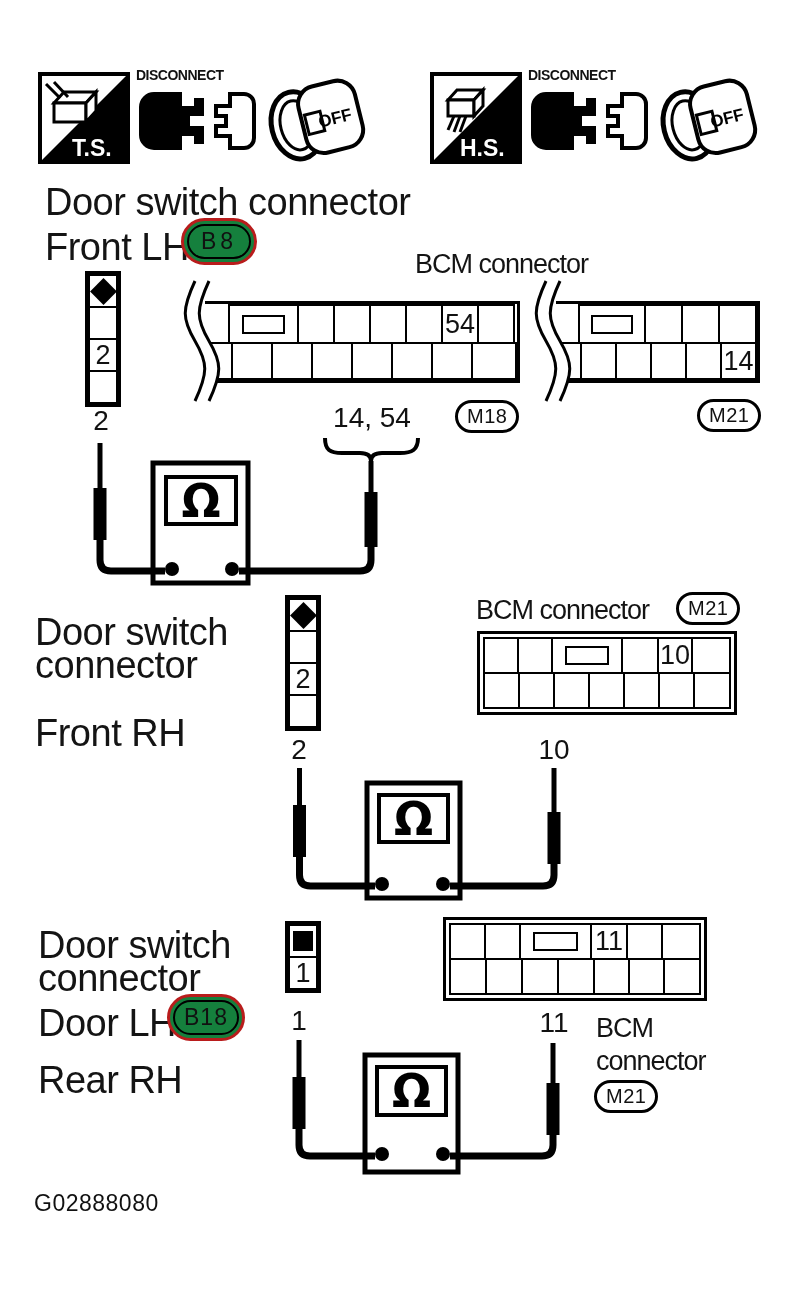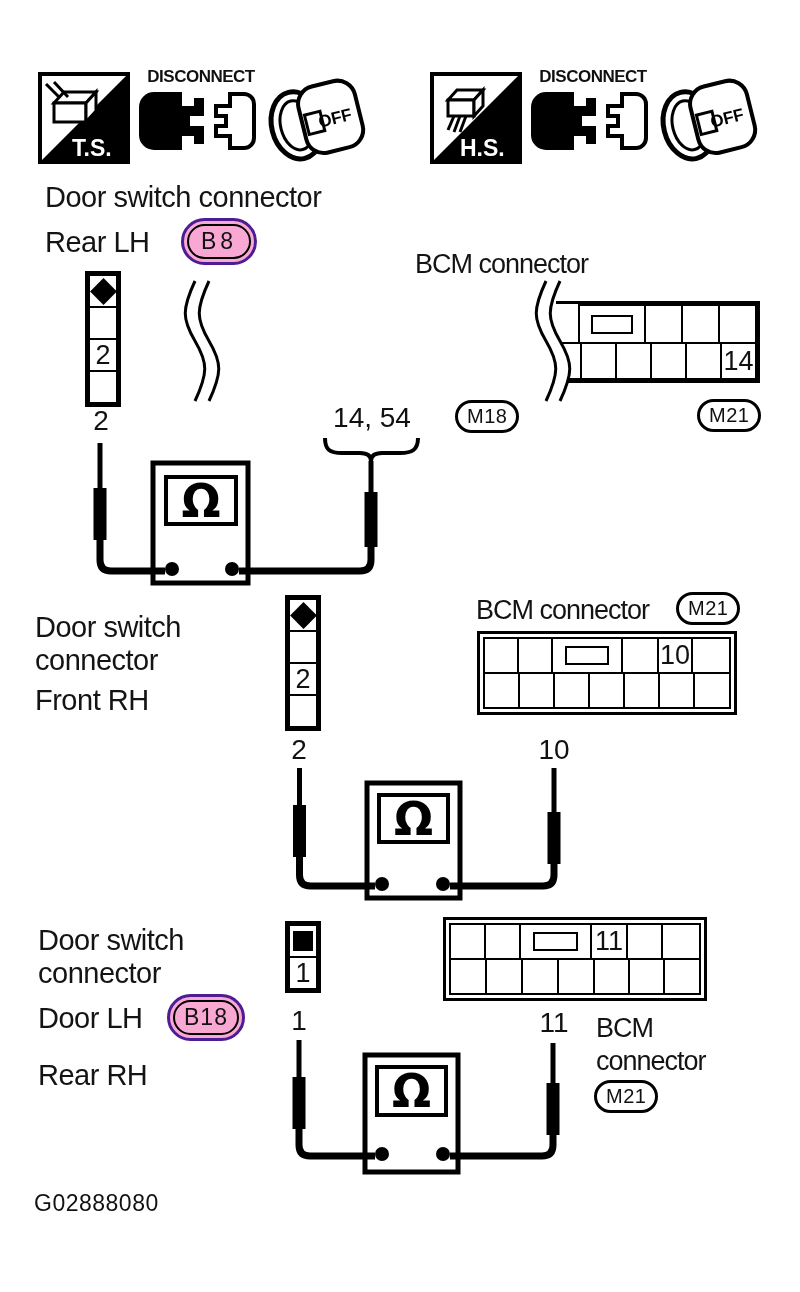--- a/index.html
+++ b/index.html
@@ -1,24 +1,24 @@
 <!DOCTYPE html>
 <html><head>
 <meta charset="utf-8">
 <style>
   html,body{margin:0;padding:0;background:#fff}
   .canvas{position:relative;width:800px;height:1292px;background:#fff;overflow:hidden;
           font-family:"Liberation Sans",sans-serif;color:#111}
   .abs{position:absolute}
   .lbl{position:absolute;color:#141414;white-space:nowrap}
-  .t29{font-size:29px;letter-spacing:-0.5px}
+  .t29{font-size:38px;letter-spacing:-0.5px}
   .t27{font-size:27px;letter-spacing:-1px}
   .pin{position:absolute;font-size:28px;text-align:center;color:#111}
-  .disc{position:absolute;font-size:17px;font-weight:bold;letter-spacing:-0.5px;width:130px;text-align:center}
-  .stadium{position:absolute;border:3px solid #4c1d95;border-radius:34px;padding:3px;background:#f9a8d4;display:inline-flex}
+  .disc{position:absolute;font-size:14px;font-weight:bold;letter-spacing:-0.5px;width:130px;}
+  .stadium{position:absolute;border:3px solid #b91c1c;border-radius:34px;padding:3px;background:#15803d;display:inline-flex}
   .stadium>div{border:2px solid #000;border-radius:28px;font-size:23px;padding:2px 9px;letter-spacing:1px;display:flex;align-items:center;justify-content:center}
   .stadium>div.wide{letter-spacing:4px;padding:2px 12px}
   .oval{position:absolute;border:3px solid #000;border-radius:30px;background:#fff;font-size:20px;
         display:inline-flex;align-items:center;justify-content:center;height:33px;box-sizing:border-box;
         padding:0 9px;letter-spacing:0.5px}
   .grid-outer{position:absolute;border:3px solid #000;background:#fff;display:inline-block}
   .grid-outer.no-left{border-left:none}
   .grid-row{display:flex}
   .grid-row + .grid-row{margin-top:-2px}
   .grid-cell{box-sizing:border-box;border:2px solid #000;display:flex;align-items:center;justify-content:center;
@@ -93,26 +93,49 @@
     <g transform="rotate(-14 52 50)">
       <ellipse cx="30" cy="50" rx="25" ry="34" fill="#fff" stroke="#000" stroke-width="5"></ellipse>
       <ellipse cx="30" cy="50" rx="16" ry="25" fill="#fff" stroke="#000" stroke-width="3"></ellipse>
       <rect x="36" y="16" width="58" height="68" rx="18" fill="#fff" stroke="#000" stroke-width="4"></rect>
       <rect x="40" y="42" width="16" height="20" fill="#fff" stroke="#000" stroke-width="3"></rect>
       <text x="52" y="58" font-size="17" font-weight="bold" fill="#000">OFF</text>
     </g>
   </svg>
 
   <div class="lbl t29" style="left:45px;top:181px">Door switch connector</div>
-  <div class="lbl t29" style="left:45px;top:226px">Rear LH</div>
+  <div class="lbl t29" style="left:45px;top:226px">Front LH</div>
   <div class="stadium" style="left:181px;top:218px">
     <div class="wide">B8</div>
   </div>
   <div class="lbl t27" style="left:415px;top:249px">BCM connector</div>
 
+  <div class="grid-outer no-left" style="left:205px;top:301px">
+      <div class="grid-row" style="padding-left: 23px;">
+        <div class="grid-cell" style="width: 71px; height: 40px;">
+          <div class="slot"></div>
+        </div>
+        <div class="grid-cell" style="width: 38px; height: 40px;"></div>
+        <div class="grid-cell" style="width: 38px; height: 40px;"></div>
+        <div class="grid-cell" style="width: 38px; height: 40px;"></div>
+        <div class="grid-cell" style="width: 38px; height: 40px;"></div>
+        <div class="grid-cell" style="width: 38px; height: 40px;">54</div>
+        <div class="grid-cell" style="width: 38px; height: 40px;"></div>
+      </div>
+      <div class="grid-row">
+        <div class="grid-cell" style="width: 28px; height: 38px;"></div>
+        <div class="grid-cell" style="width: 42px; height: 38px;"></div>
+        <div class="grid-cell" style="width: 42px; height: 38px;"></div>
+        <div class="grid-cell" style="width: 42px; height: 38px;"></div>
+        <div class="grid-cell" style="width: 42px; height: 38px;"></div>
+        <div class="grid-cell" style="width: 42px; height: 38px;"></div>
+        <div class="grid-cell" style="width: 42px; height: 38px;"></div>
+        <div class="grid-cell" style="width: 46px; height: 38px;"></div>
+      </div>
+    </div>
   <div class="grid-outer no-left" style="left:556px;top:301px">
       <div class="grid-row" style="padding-left: 22px;">
         <div class="grid-cell" style="width: 68px; height: 40px;">
           <div class="slot"></div>
         </div>
         <div class="grid-cell" style="width: 39px; height: 40px;"></div>
         <div class="grid-cell" style="width: 39px; height: 40px;"></div>
         <div class="grid-cell" style="width: 39px; height: 40px;"></div>
       </div>
       <div class="grid-row">
@@ -169,21 +192,21 @@
     <rect x="284.5" y="62" width="13" height="55" fill="#000"></rect>
     <path d="M291,115 L291,130 Q291,141 280,141 L159,141" fill="none" stroke="#000" stroke-width="7"></path>
     <rect x="86" y="47" width="70" height="47" fill="#fff" stroke="#000" stroke-width="4"></rect>
     <text x="121" y="87" text-anchor="middle" font-size="46" font-weight="bold" font-family="DejaVu Sans, sans-serif">Ω</text>
     <circle cx="92" cy="139" r="7" fill="#000"></circle>
     <circle cx="152" cy="139" r="7" fill="#000"></circle>
   </svg>
 
   <div class="lbl t29" style="left:35px;top:611px">Door switch</div>
   <div class="lbl t29" style="left:35px;top:644px">connector</div>
-  <div class="lbl t29" style="left:35px;top:684px">Front RH</div>
+  <div class="lbl t29" style="left:35px;top:712px">Front RH</div>
 
   <div class="lbl t27" style="left:476px;top:595px">BCM connector</div>
   <div class="oval" style="left:676px;top:592px">M21</div>
   <div class="grid-outer" style="left: 477px; top: 631px; padding: 3px;">
       <div class="grid-row">
         <div class="grid-cell" style="width: 36px; height: 37px;"></div>
         <div class="grid-cell" style="width: 36px; height: 37px;"></div>
         <div class="grid-cell" style="width: 72px; height: 37px;">
           <div class="slot"></div>
         </div>

